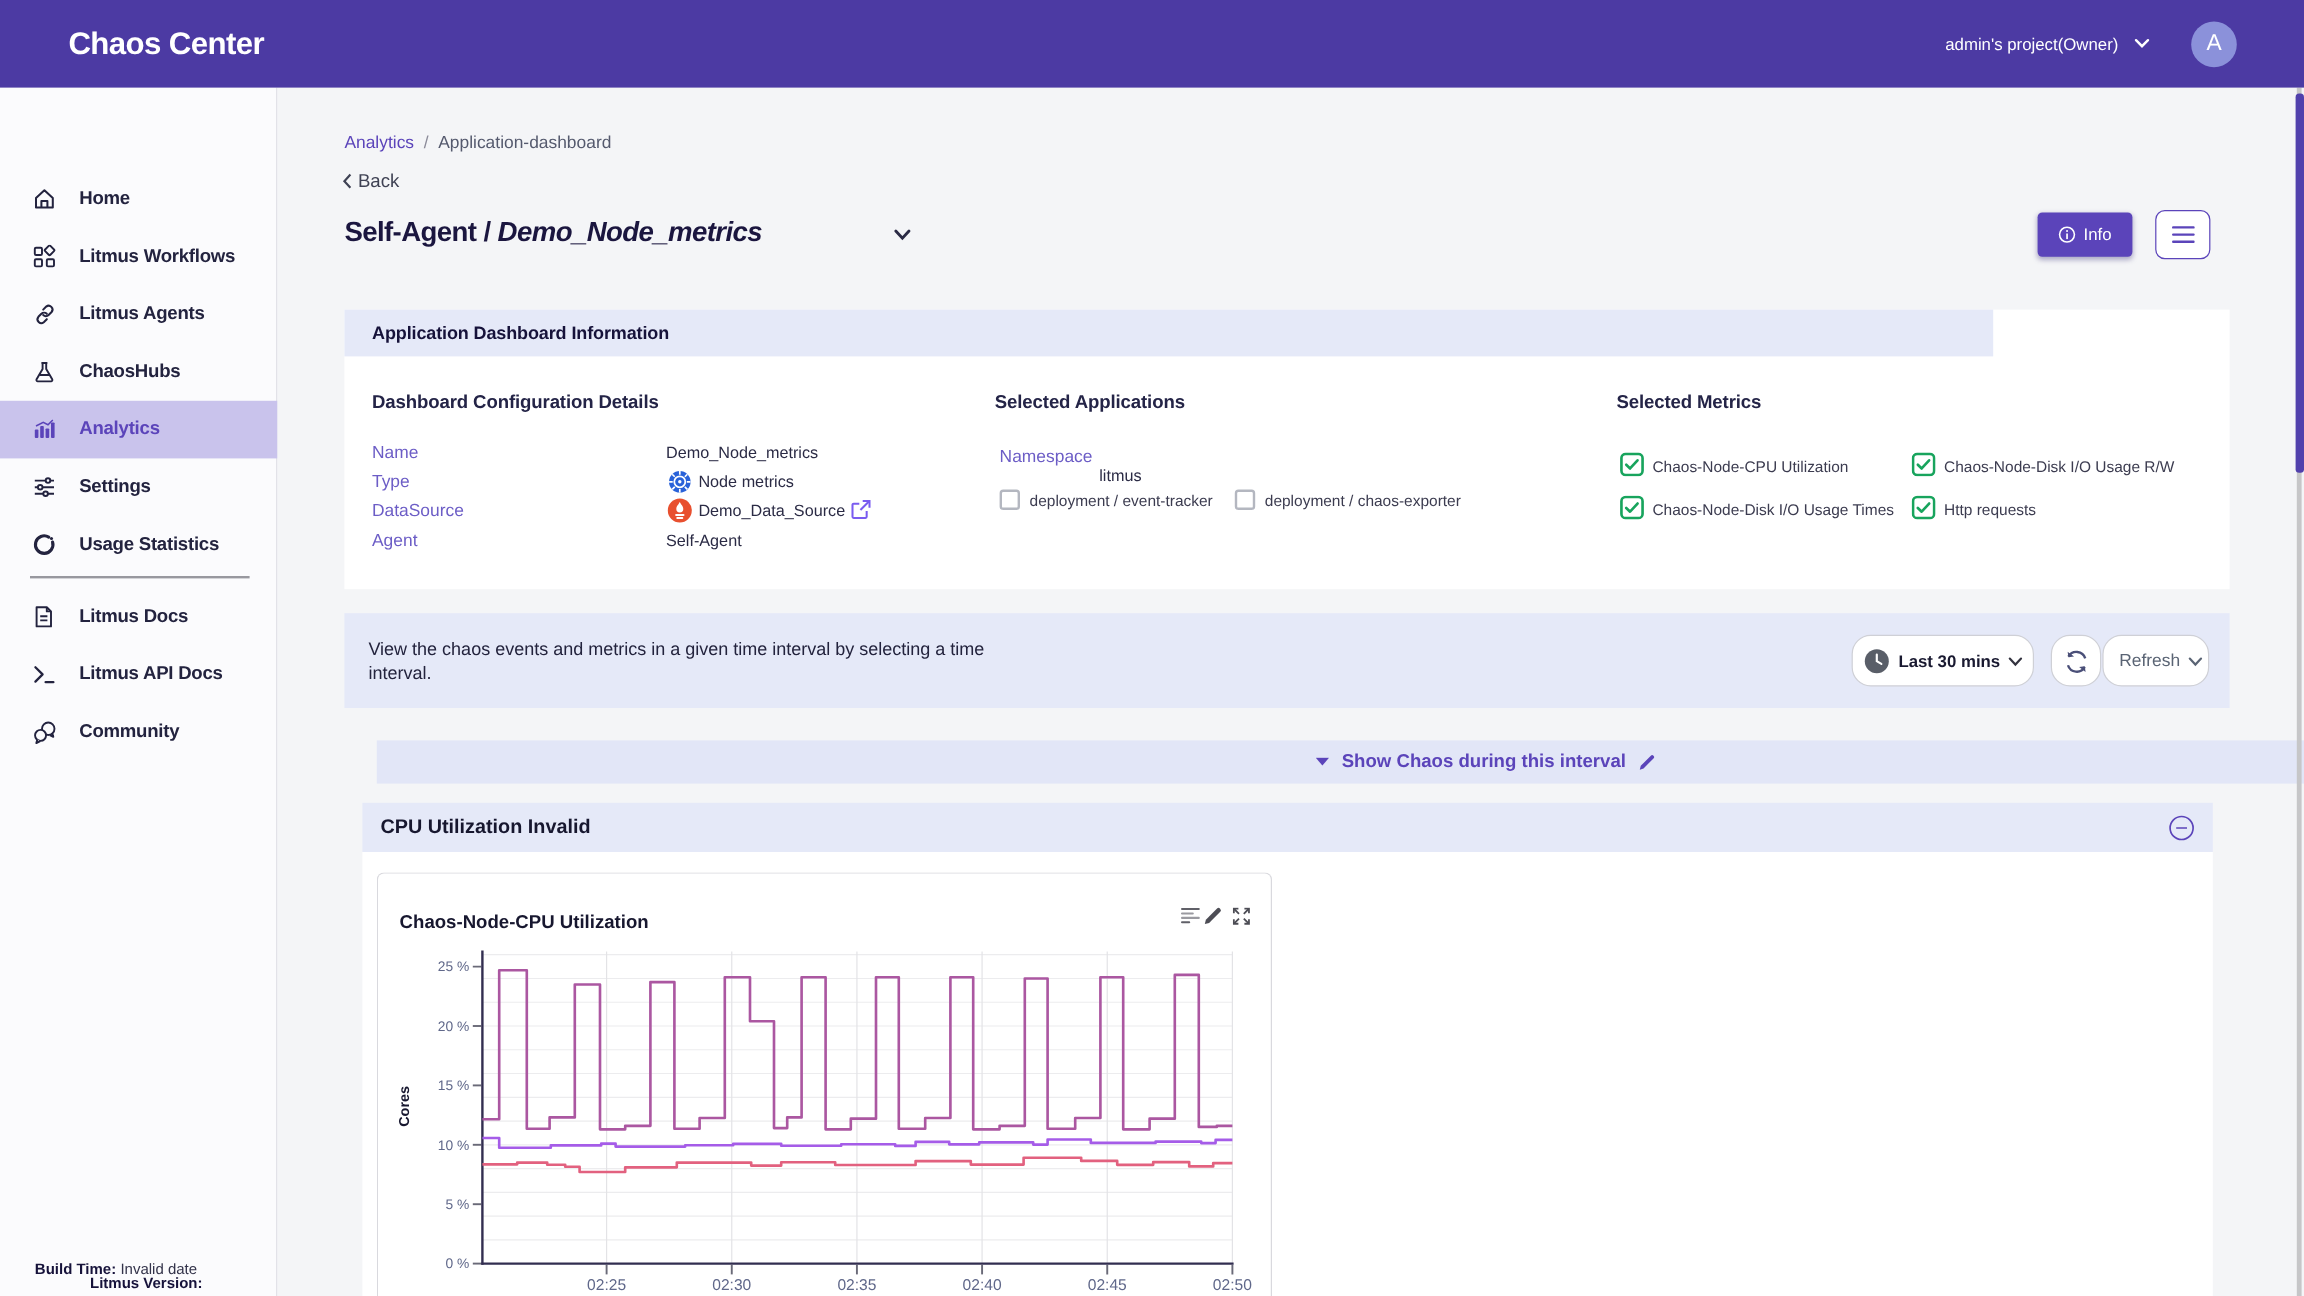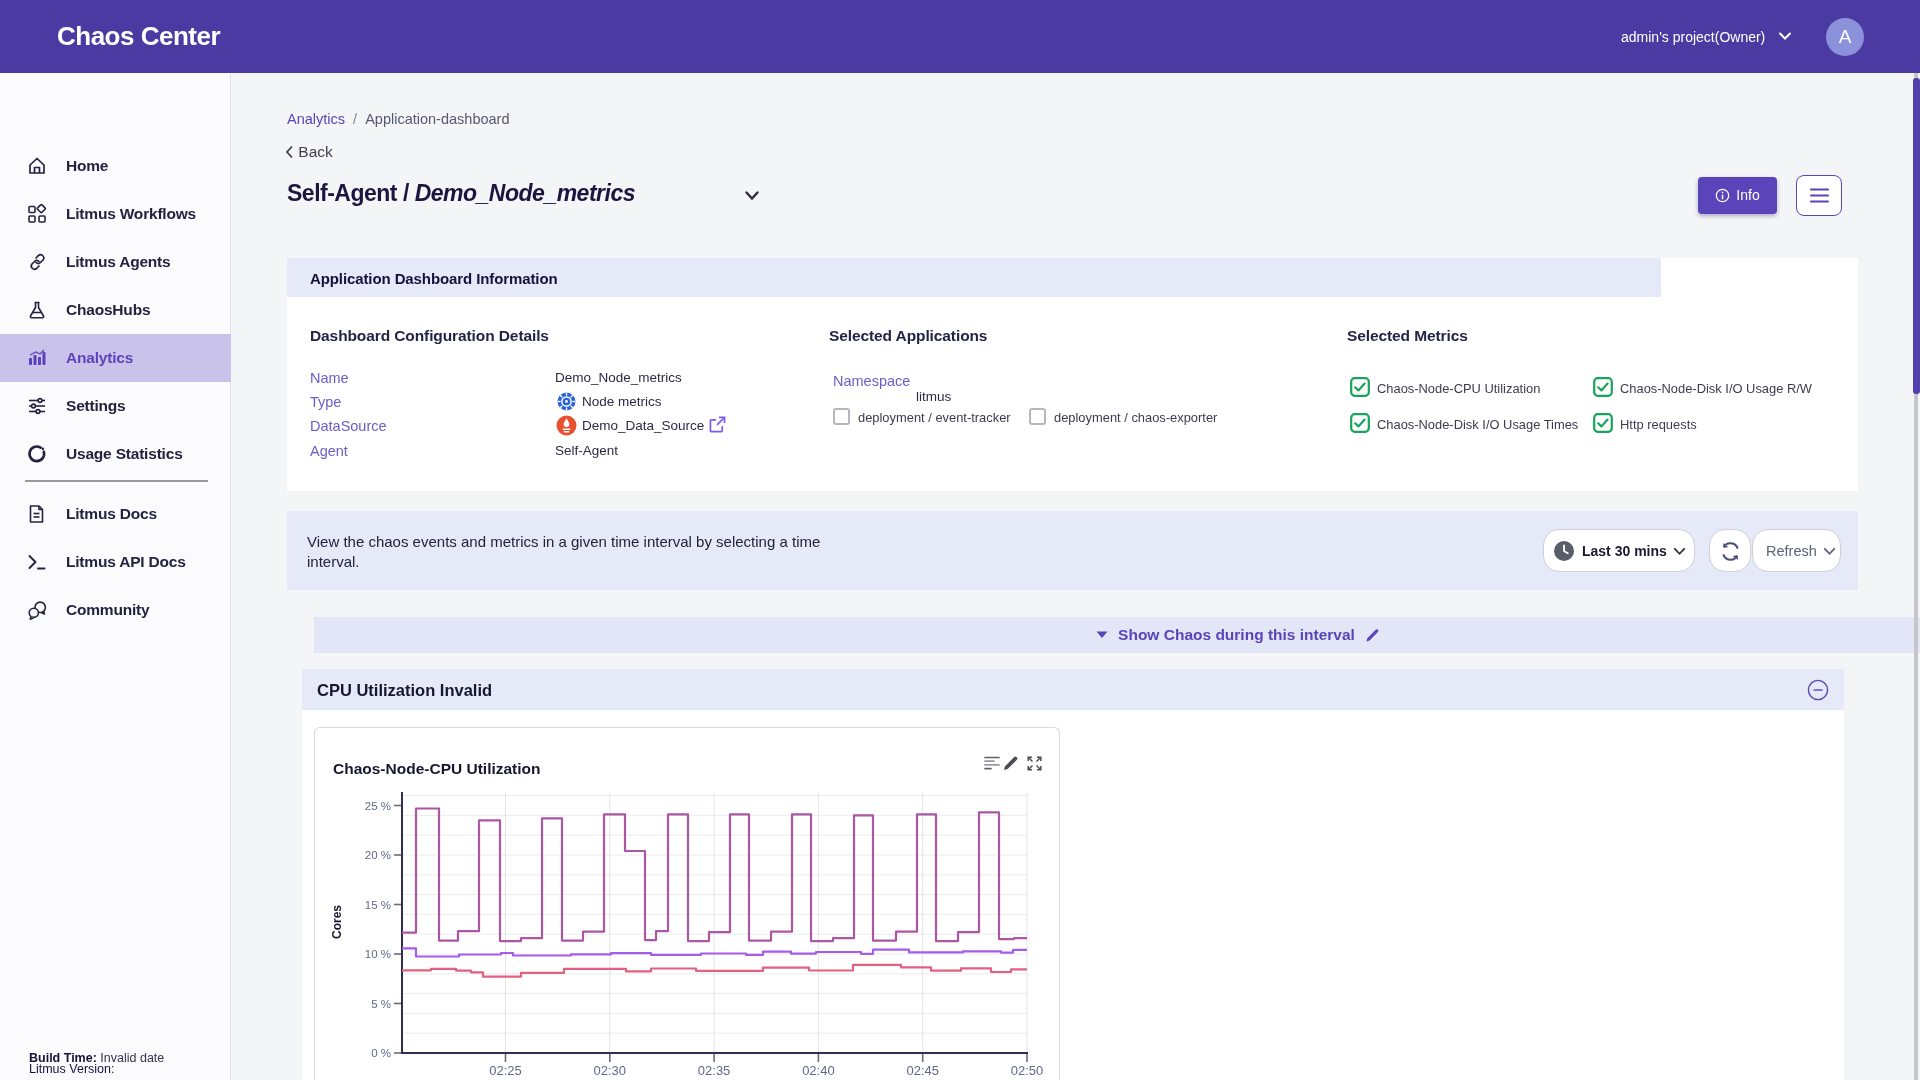--- a/index.html
+++ b/index.html
@@ -160,21 +160,21 @@
           <circle cx="13.2" cy="7.3" r="5.2"></circle>
           <path d="M16.6 11.2 L17.4 14 L14.5 12.7"></path>
           <circle cx="6.8" cy="12.8" r="4.6" fill="#fbfbfd"></circle>
           <path d="M4.1 16.3 L3.3 19.2 L6.5 17.7" fill="#fbfbfd"></path>
         </g>
       </svg>
       <span class="lbl">Community</span>
     </div>
 </div>
 <div class="sdiv" style="top:480px"></div>
-<div class="sver" style="top:1062px; font-weight:normal;">Litmus Version:</div>
+<div class="sver" style="top:1062px; font-weight:bold;margin-left:46px;">Litmus Version:</div>
 <div class="sver" style="top:1051px;"><b>Build Time:</b> <span style="color:#33334a">Invalid date</span></div>
 
 <div class="bcrumb"><a>Analytics</a>&nbsp; / &nbsp;<span class="cur">Application-dashboard</span></div>
 <div class="backrow"><svg width="9" height="14" viewBox="0 0 9 14" style="vertical-align:-2px">
       <path d="M7 1.5 L2 7 L7 12.5" fill="none" stroke="#3f4254" stroke-width="1.8"></path>
     </svg> Back</div>
 <div class="title">Self-Agent / <i>Demo_Node_metrics</i></div>
 <svg style="position:absolute;left:744px;top:190px" width="16" height="11" viewBox="0 0 16 11">
     <path d="M2.5 2.5 L8 8.5 L13.5 2.5" fill="none" stroke="#2b2b45" stroke-width="2.4" stroke-linecap="round"></path>
   </svg>

